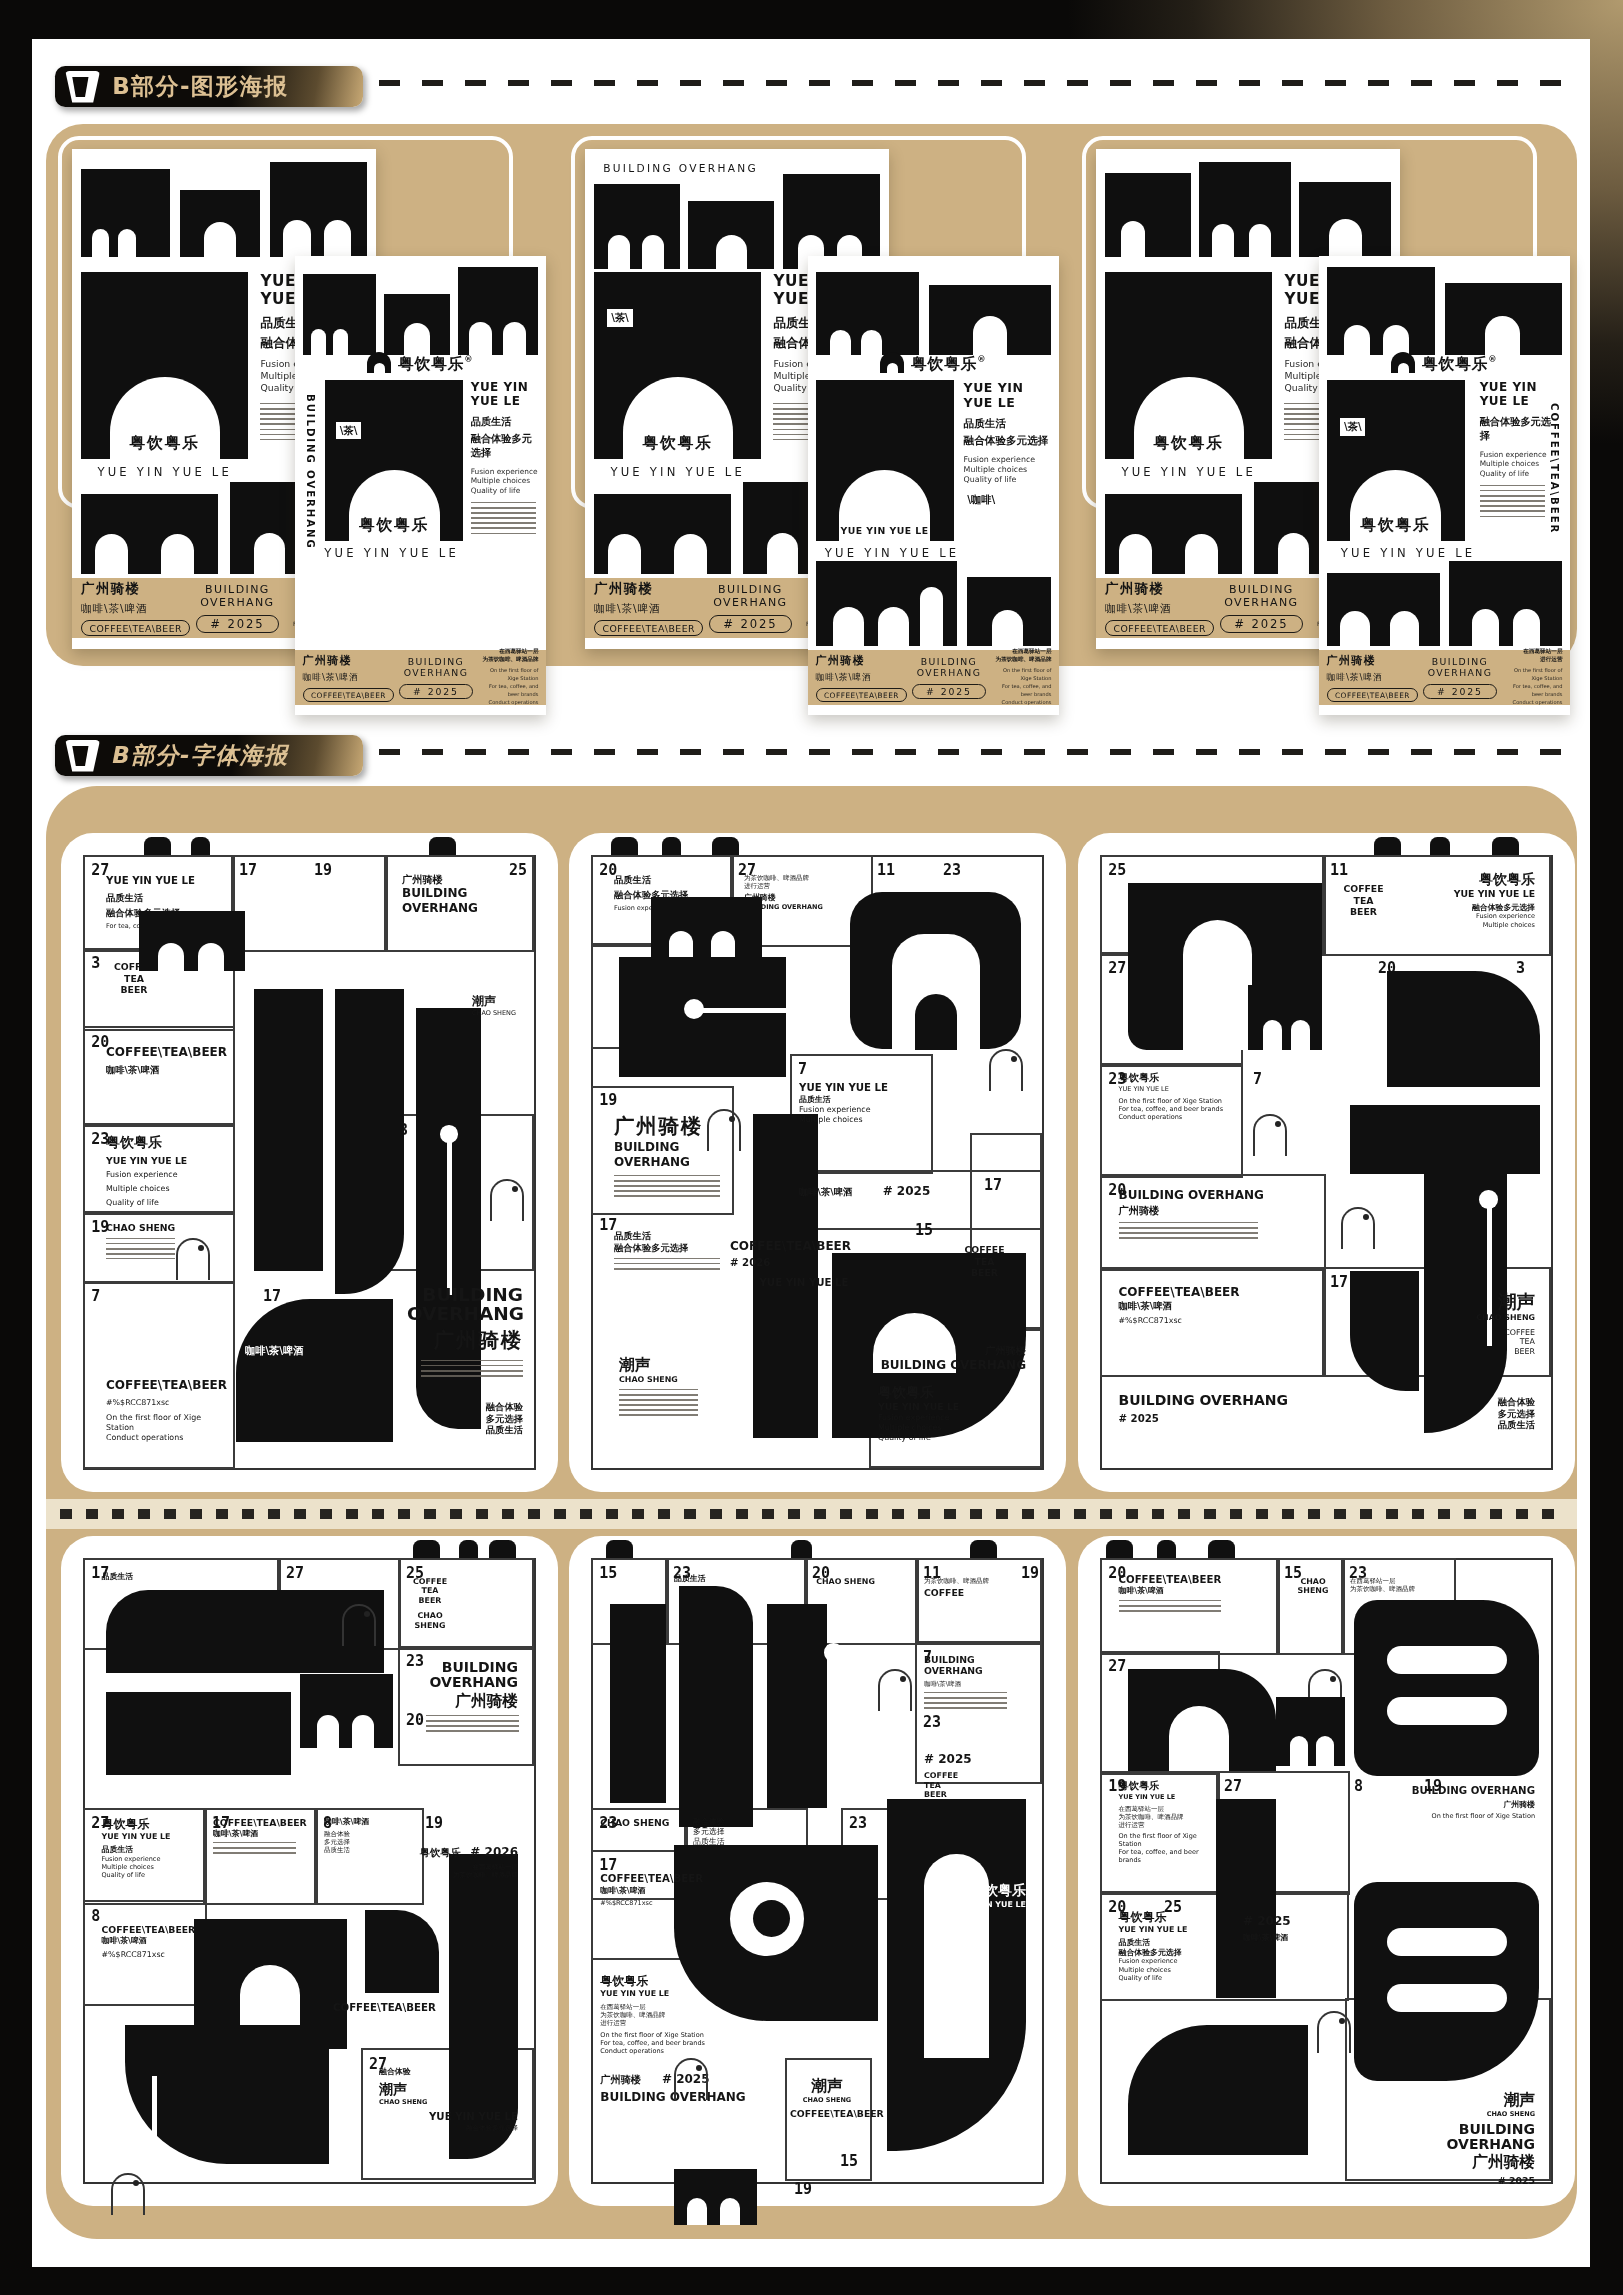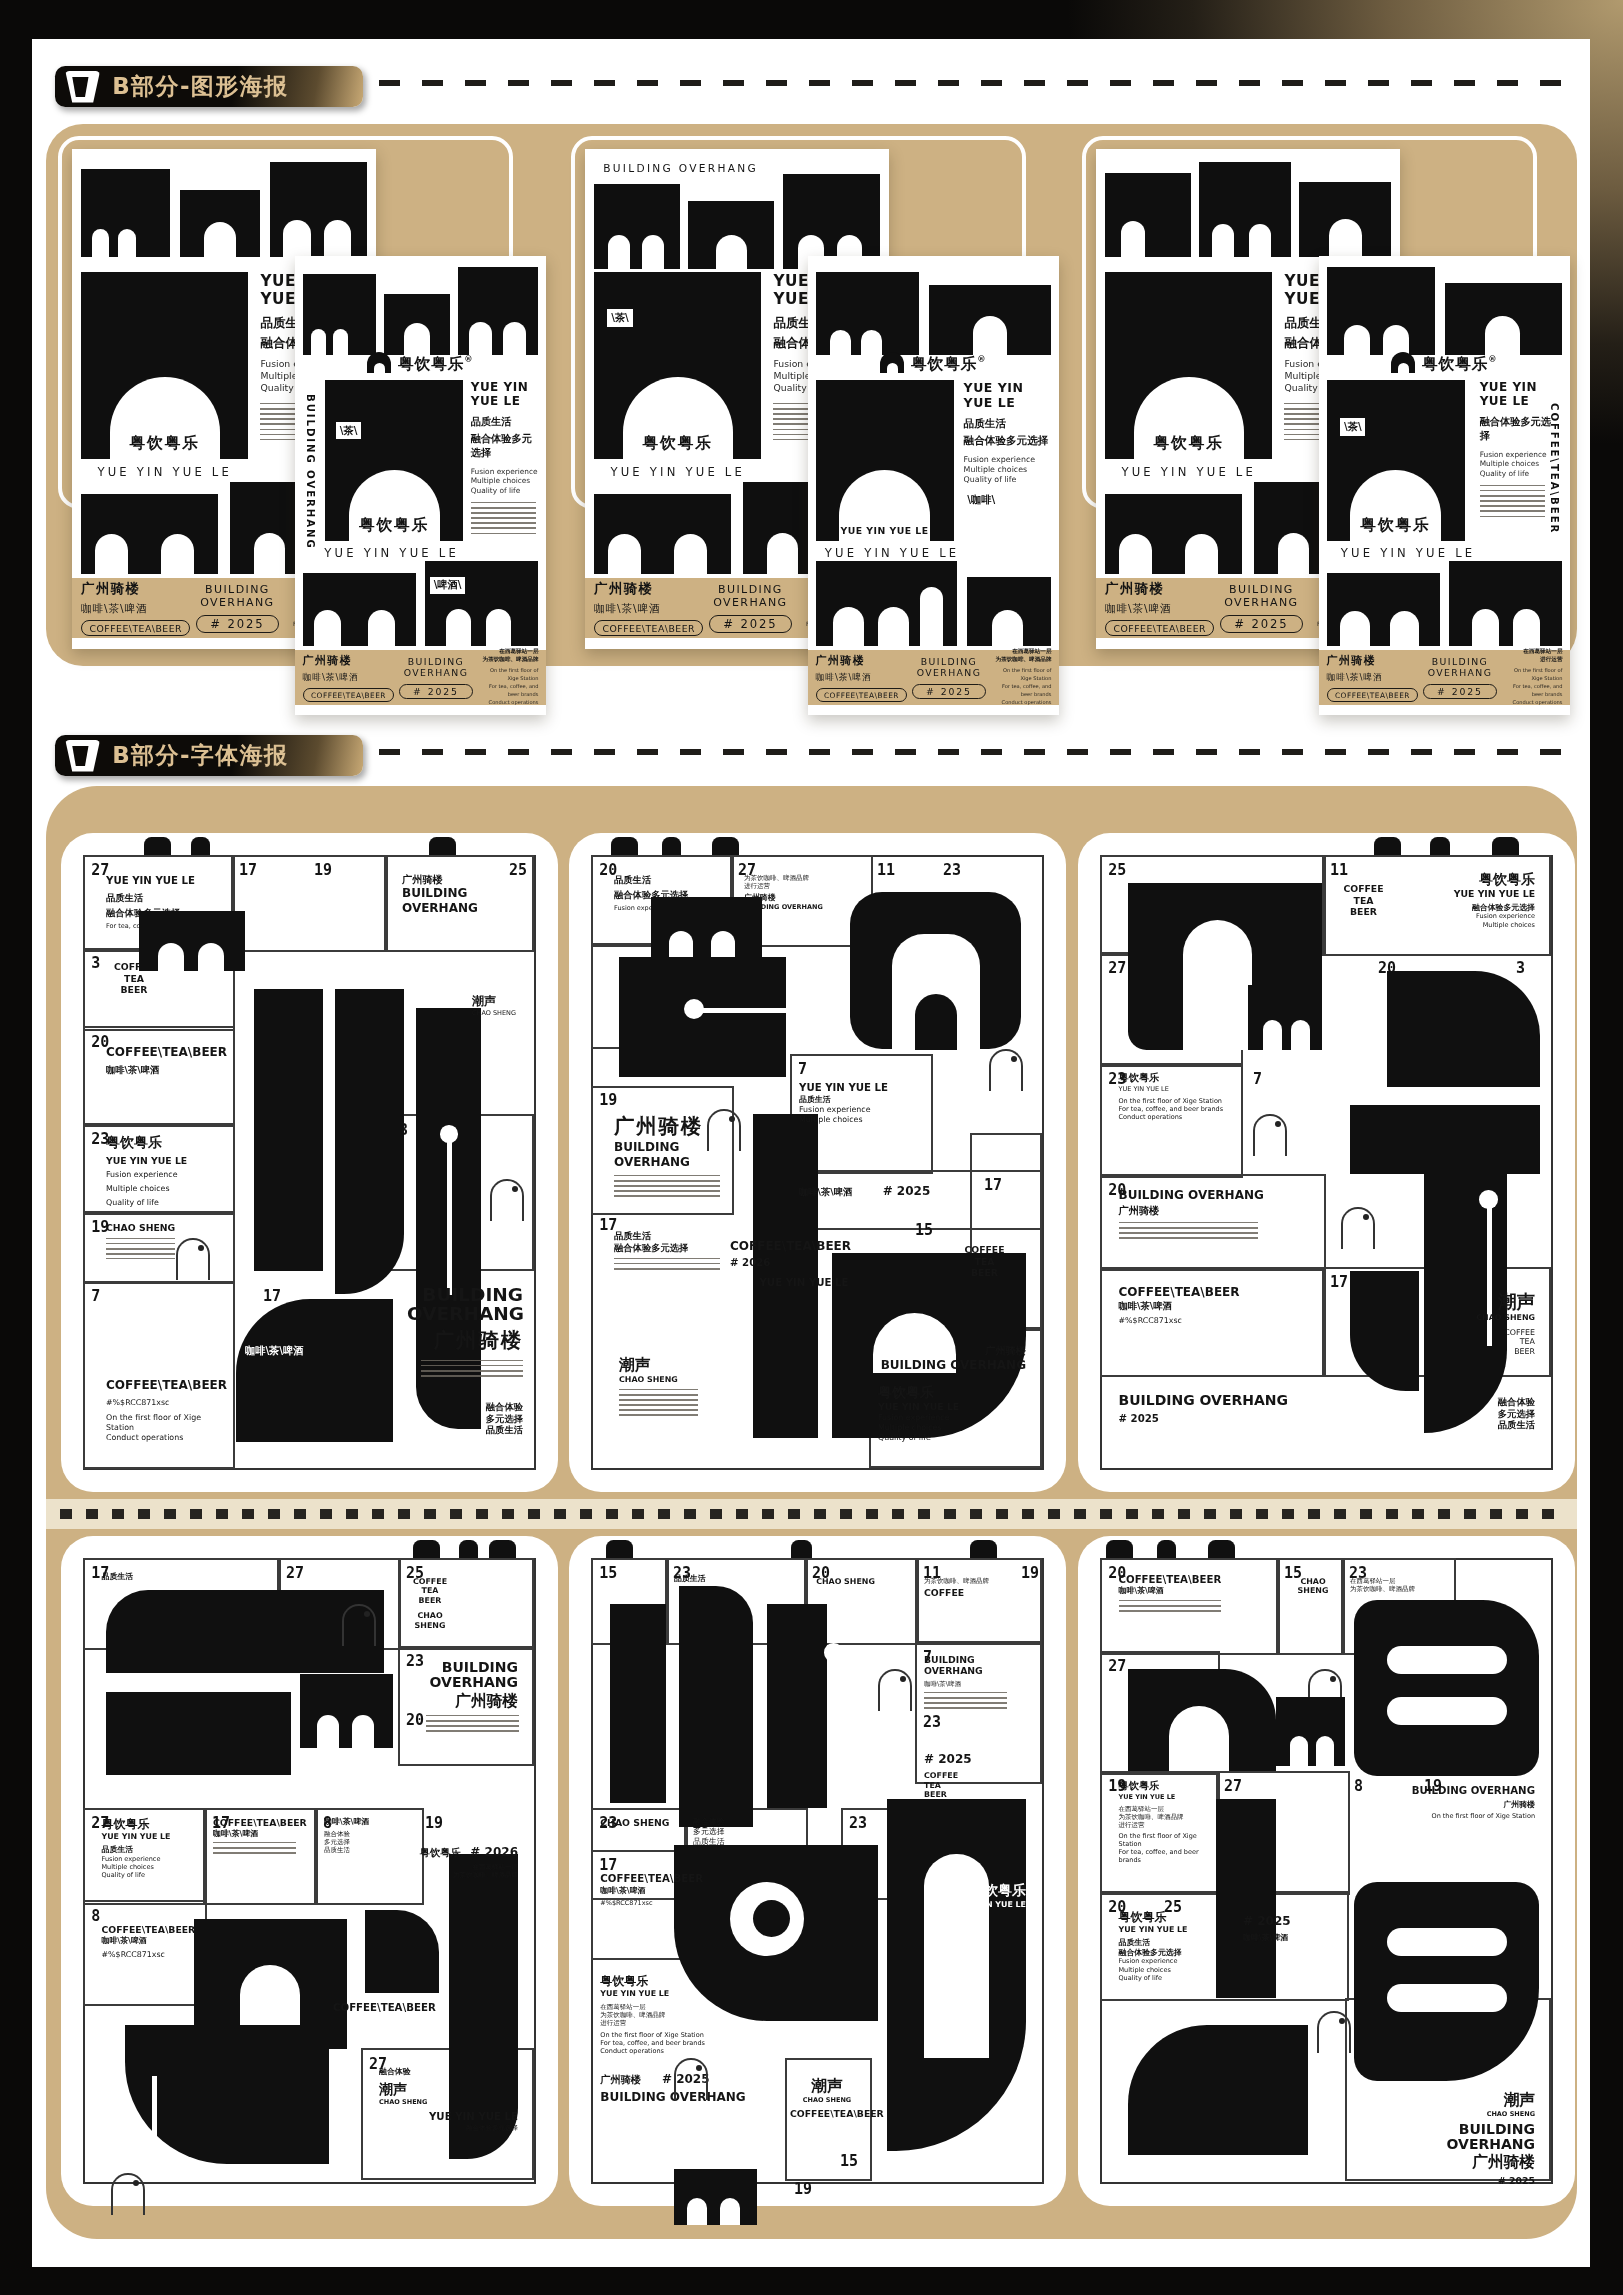--- a/index.html
+++ b/index.html
@@ -198,31 +198,20 @@
           <div class="t-zh" style="font-size:10.2px;">品质生活</div>
           <div class="t-zh" style="font-size:10.2px;">融合体验多元选择</div>
           <div class="t-e2" style="font-size:7.4px;">
             <div>Fusion experience</div>
               <div>Multiple choices</div>
               <div>Quality of life</div>
           </div>
           <div class="mi" style="width:65px;height:32px;margin-top:6.5px;"></div>
         </div>
         <div class="cap" style="left:10%;width:57%;">YUE YIN YUE LE</div>
-        <div class="sky s2k">
-          <div class="bb" style="left:0;width:48%;height:86%;">
-              <i class="ar" style="left:10%;width:24%;height:50%;"></i>
-              <i class="ar" style="left:58%;width:24%;height:50%;"></i>
-            </div>
-          <div class="bb" style="left:52%;width:48%;height:100%;">
-              <i class="ar" style="left:18%;width:22%;height:44%;"></i>
-              <i class="ar" style="left:54%;width:22%;height:44%;"></i>
-            </div>
-          <span class="teatag" style="left:54%;top:18%;color:#0f0f0f;">\啤酒\</span>
-        </div>
         <div class="foot">
           <div class="fl">
             <div class="f-zh" style="font-size:11px;">广州骑楼</div>
             <div class="f-dr" style="font-size:8.8px;">咖啡\茶\啤酒</div>
             <div class="pillo" style="font-size:7.4px;">COFFEE\TEA\BEER</div>
           </div>
           <div class="fm">
             <div class="f-bo" style="font-size:9.3px;">BUILDING OVERHANG</div>
             <div class="pillo yr" style="font-size:9.3px;"># 2025</div>
           </div>
@@ -486,21 +475,21 @@
             <div class="n" style="margin-top:2.8px;font-size:5.1px;">
                 <div>On the first floor of Xige Station</div>
                 <div>For tea, coffee, and beer brands</div>
                 <div>Conduct operations</div>
               </div>
           </div>
         </div>
       </div>
     </div>
 
-    <div class="hdr" style="top:696px;">
+    <div class="hdr" style="top:696px;font-style:italic;">
       <div class="pill">
         <span class="cup"></span>
         <span class="label">B部分-字体海报</span>
       </div>
     </div>
     <div class="dashes" style="left:347px;top:713px;width:1185px;"></div>
 
     <div class="s2box">
       <div class="divband">
           <div class="dd"></div>

